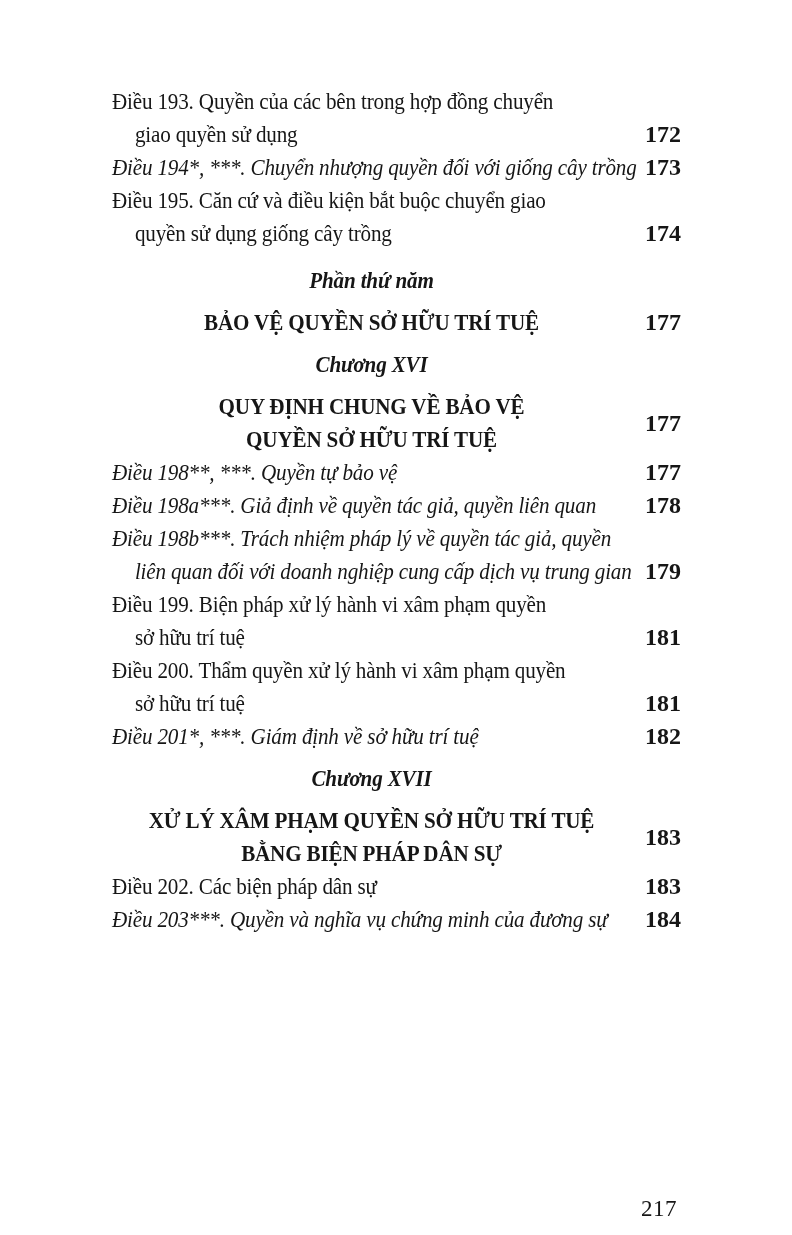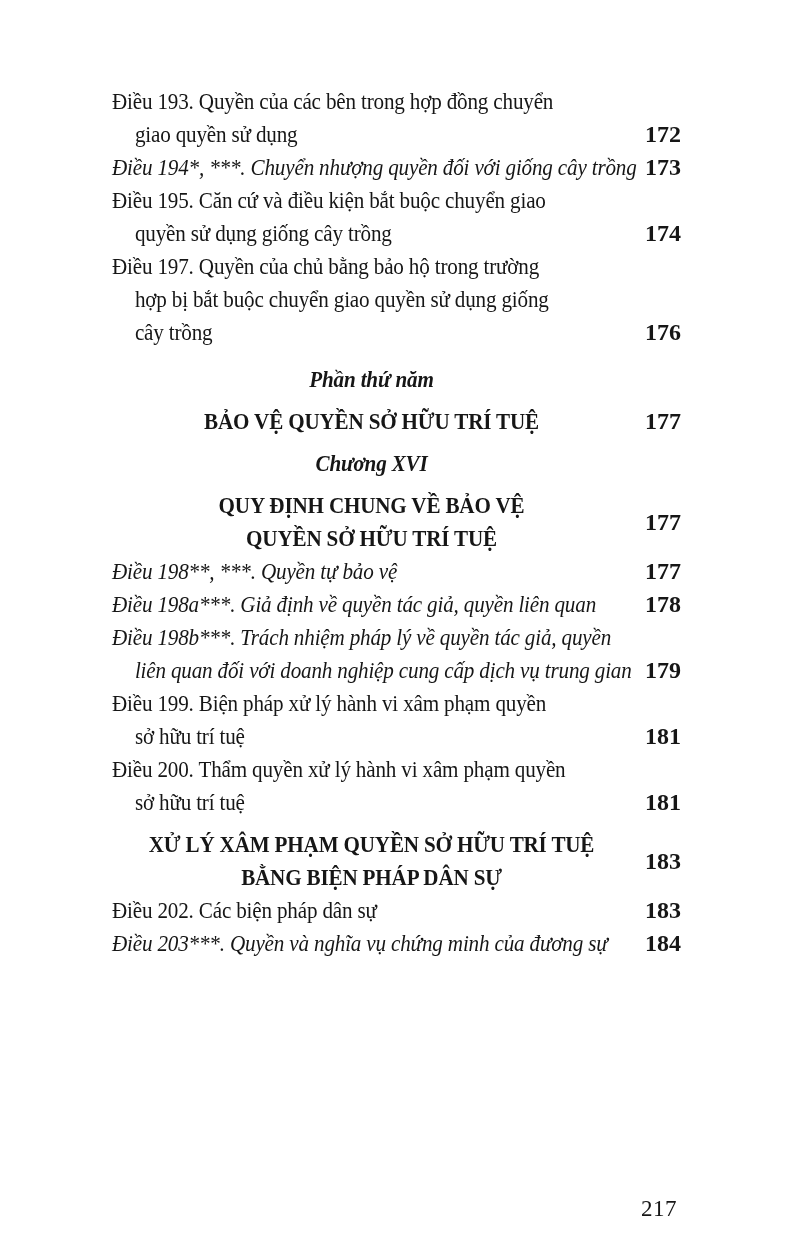--- a/index.html
+++ b/index.html
@@ -95,28 +95,20 @@
         </div>
         <div class="num">173</div>
       </div>
       <div class="entry entry-article kind-article style-regular">
         <div class="text">
           <div class="line">Điều 195. Căn cứ và điều kiện bắt buộc chuyển giao</div>
           <div class="line cont">quyền sử dụng giống cây trồng</div>
         </div>
         <div class="num">174</div>
       </div>
-      <div class="entry entry-article kind-article style-regular">
-        <div class="text">
-          <div class="line">Điều 197. Quyền của chủ bằng bảo hộ trong trường</div>
-          <div class="line cont">hợp bị bắt buộc chuyển giao quyền sử dụng giống</div>
-          <div class="line cont">cây trồng</div>
-        </div>
-        <div class="num">176</div>
-      </div>
       <div class="entry entry-heading kind-part-label style-italic">
         <div class="text">
           <div class="line">Phần thứ năm</div>
         </div>
         <div class="num"></div>
       </div>
       <div class="entry entry-heading kind-part-title style-bold">
         <div class="text">
           <div class="line">BẢO VỆ QUYỀN SỞ HỮU TRÍ TUỆ</div>
         </div>
@@ -161,20 +153,32 @@
         </div>
         <div class="num">181</div>
       </div>
       <div class="entry entry-article kind-article style-regular">
         <div class="text">
           <div class="line">Điều 200. Thẩm quyền xử lý hành vi xâm phạm quyền</div>
           <div class="line cont">sở hữu trí tuệ</div>
         </div>
         <div class="num">181</div>
       </div>
+      <div class="entry entry-article kind-article style-italic">
+        <div class="text">
+          <div class="line">Điều 201*, ***. Giám định về sở hữu trí tuệ</div>
+        </div>
+        <div class="num">182</div>
+      </div>
+      <div class="entry entry-heading kind-chapter-label style-italic">
+        <div class="text">
+          <div class="line">Chương XVII</div>
+        </div>
+        <div class="num"></div>
+      </div>
       <div class="entry entry-heading kind-chapter-title style-bold">
         <div class="text">
           <div class="line">XỬ LÝ XÂM PHẠM QUYỀN SỞ HỮU TRÍ TUỆ</div>
           <div class="line cont">BẰNG BIỆN PHÁP DÂN SỰ</div>
         </div>
         <div class="num">183</div>
       </div>
       <div class="entry entry-article kind-article style-regular">
         <div class="text">
           <div class="line">Điều 202. Các biện pháp dân sự</div>

